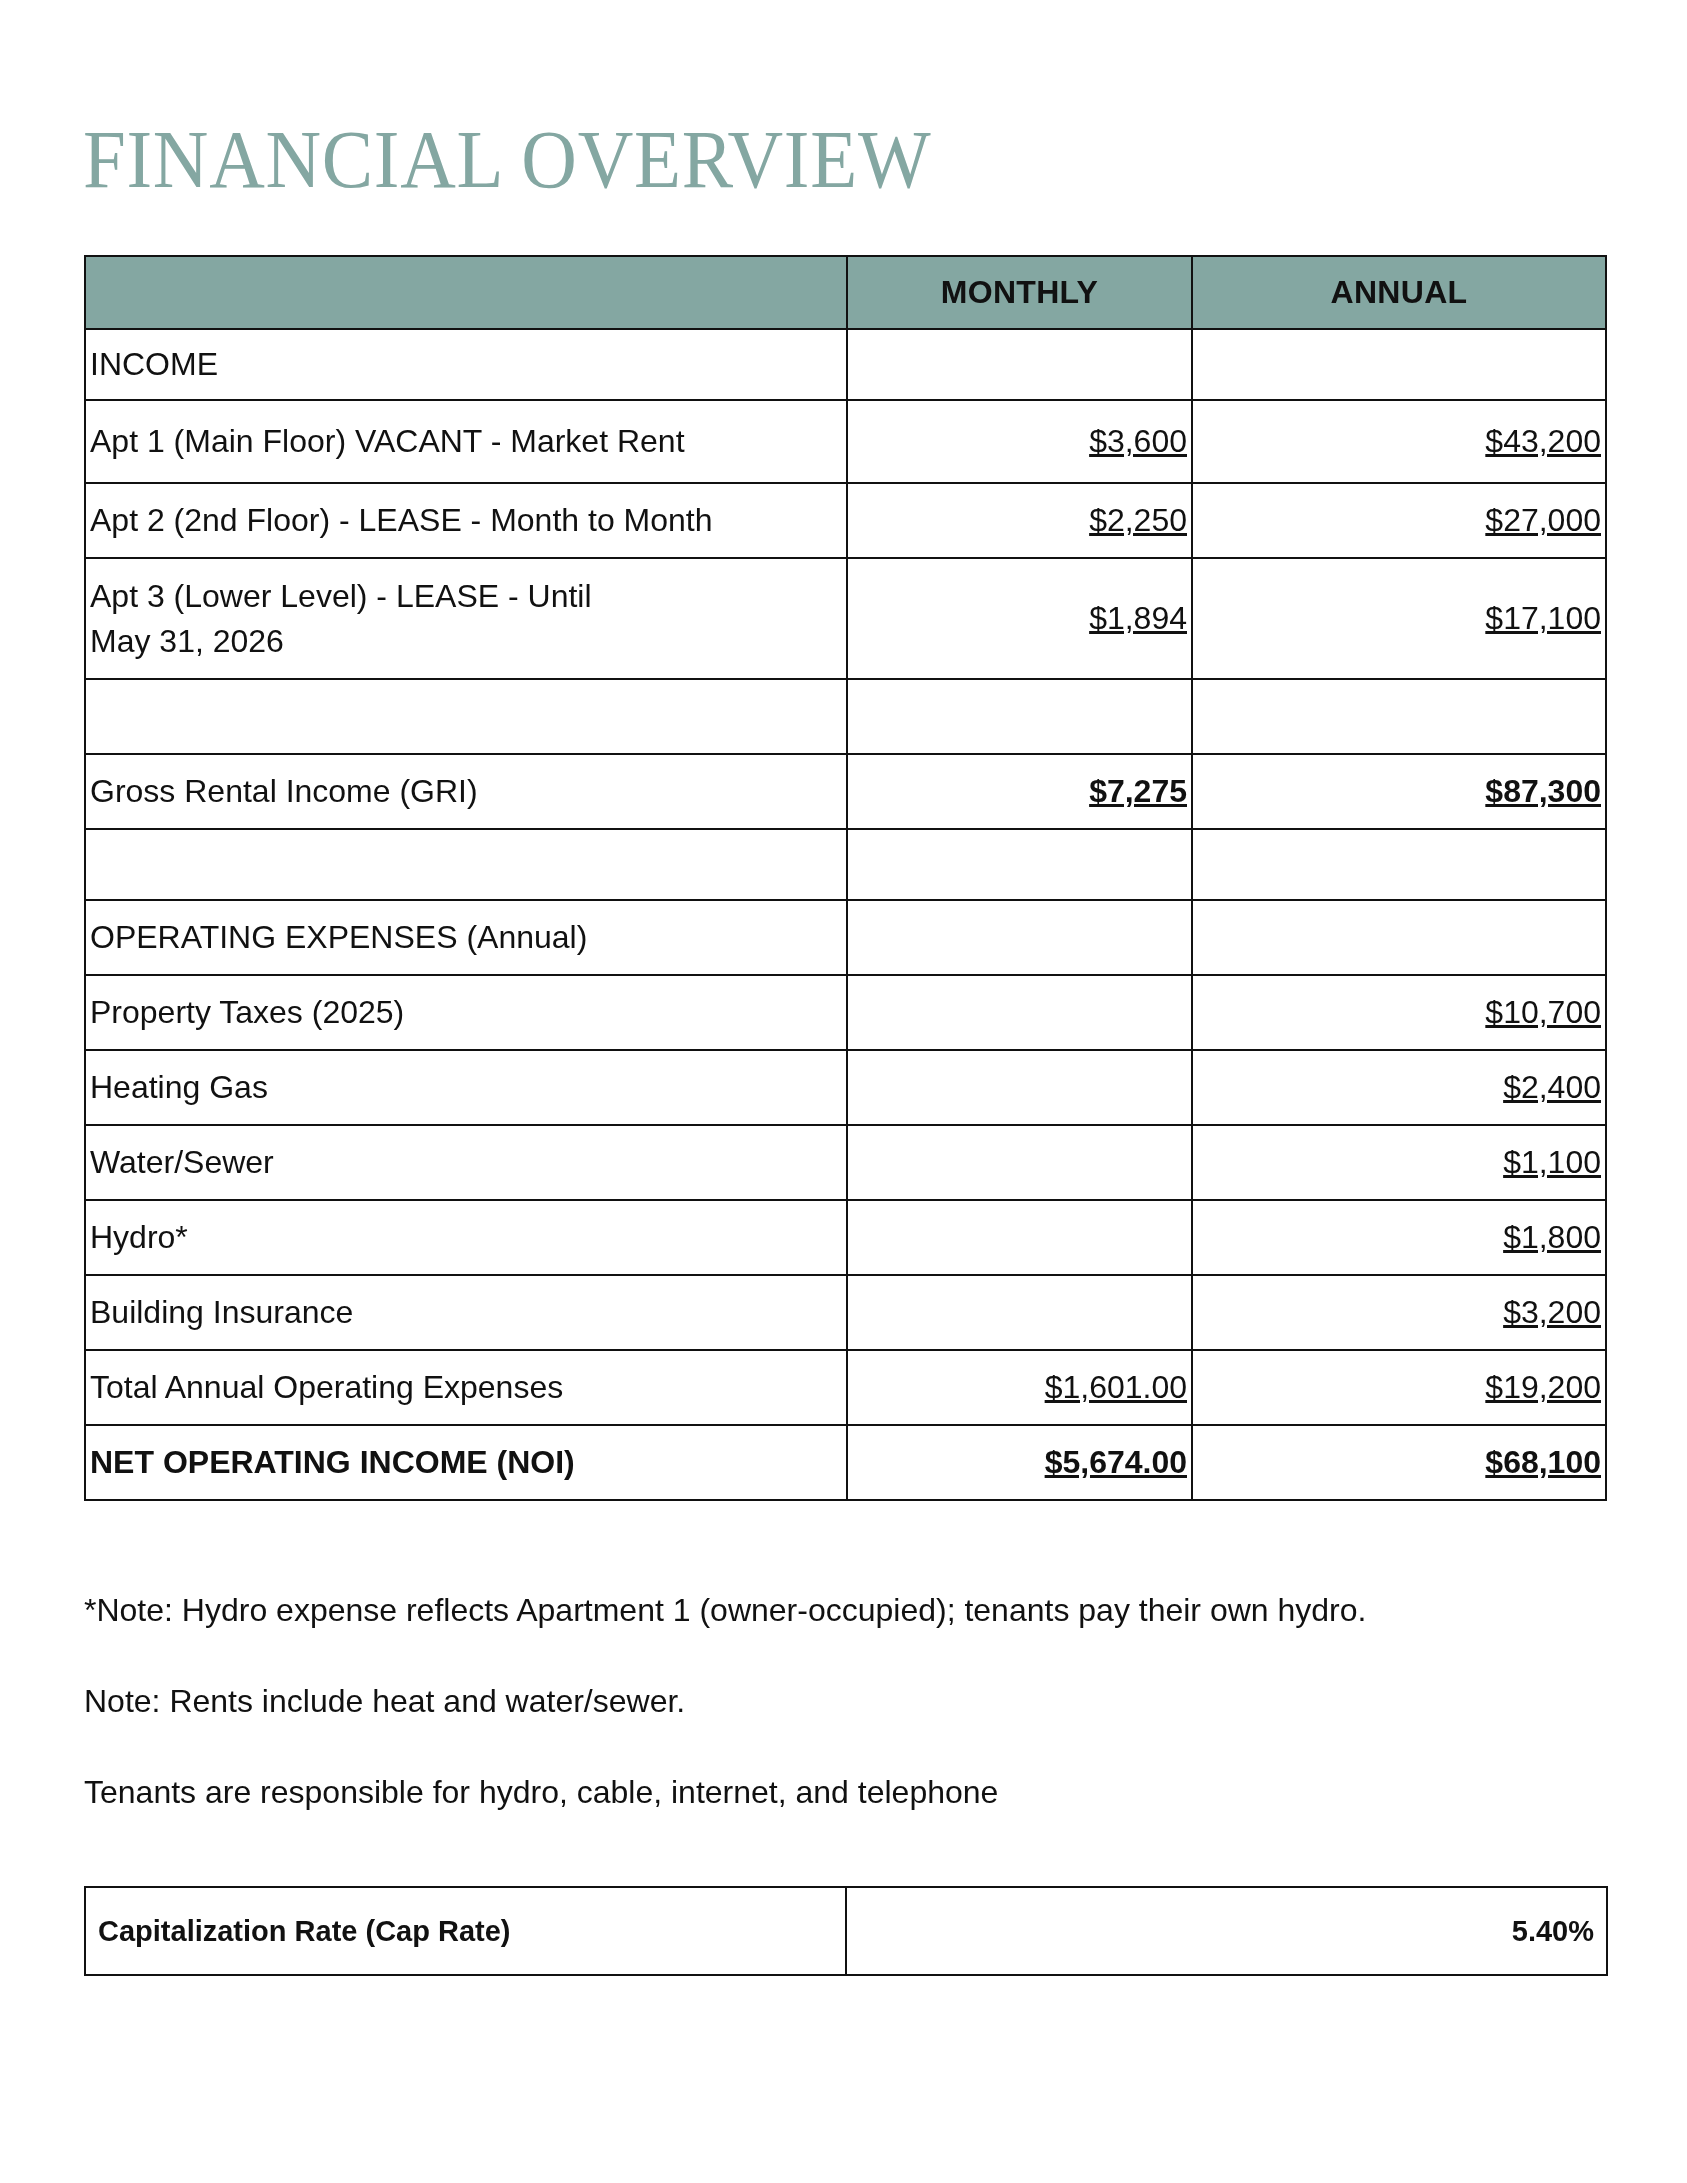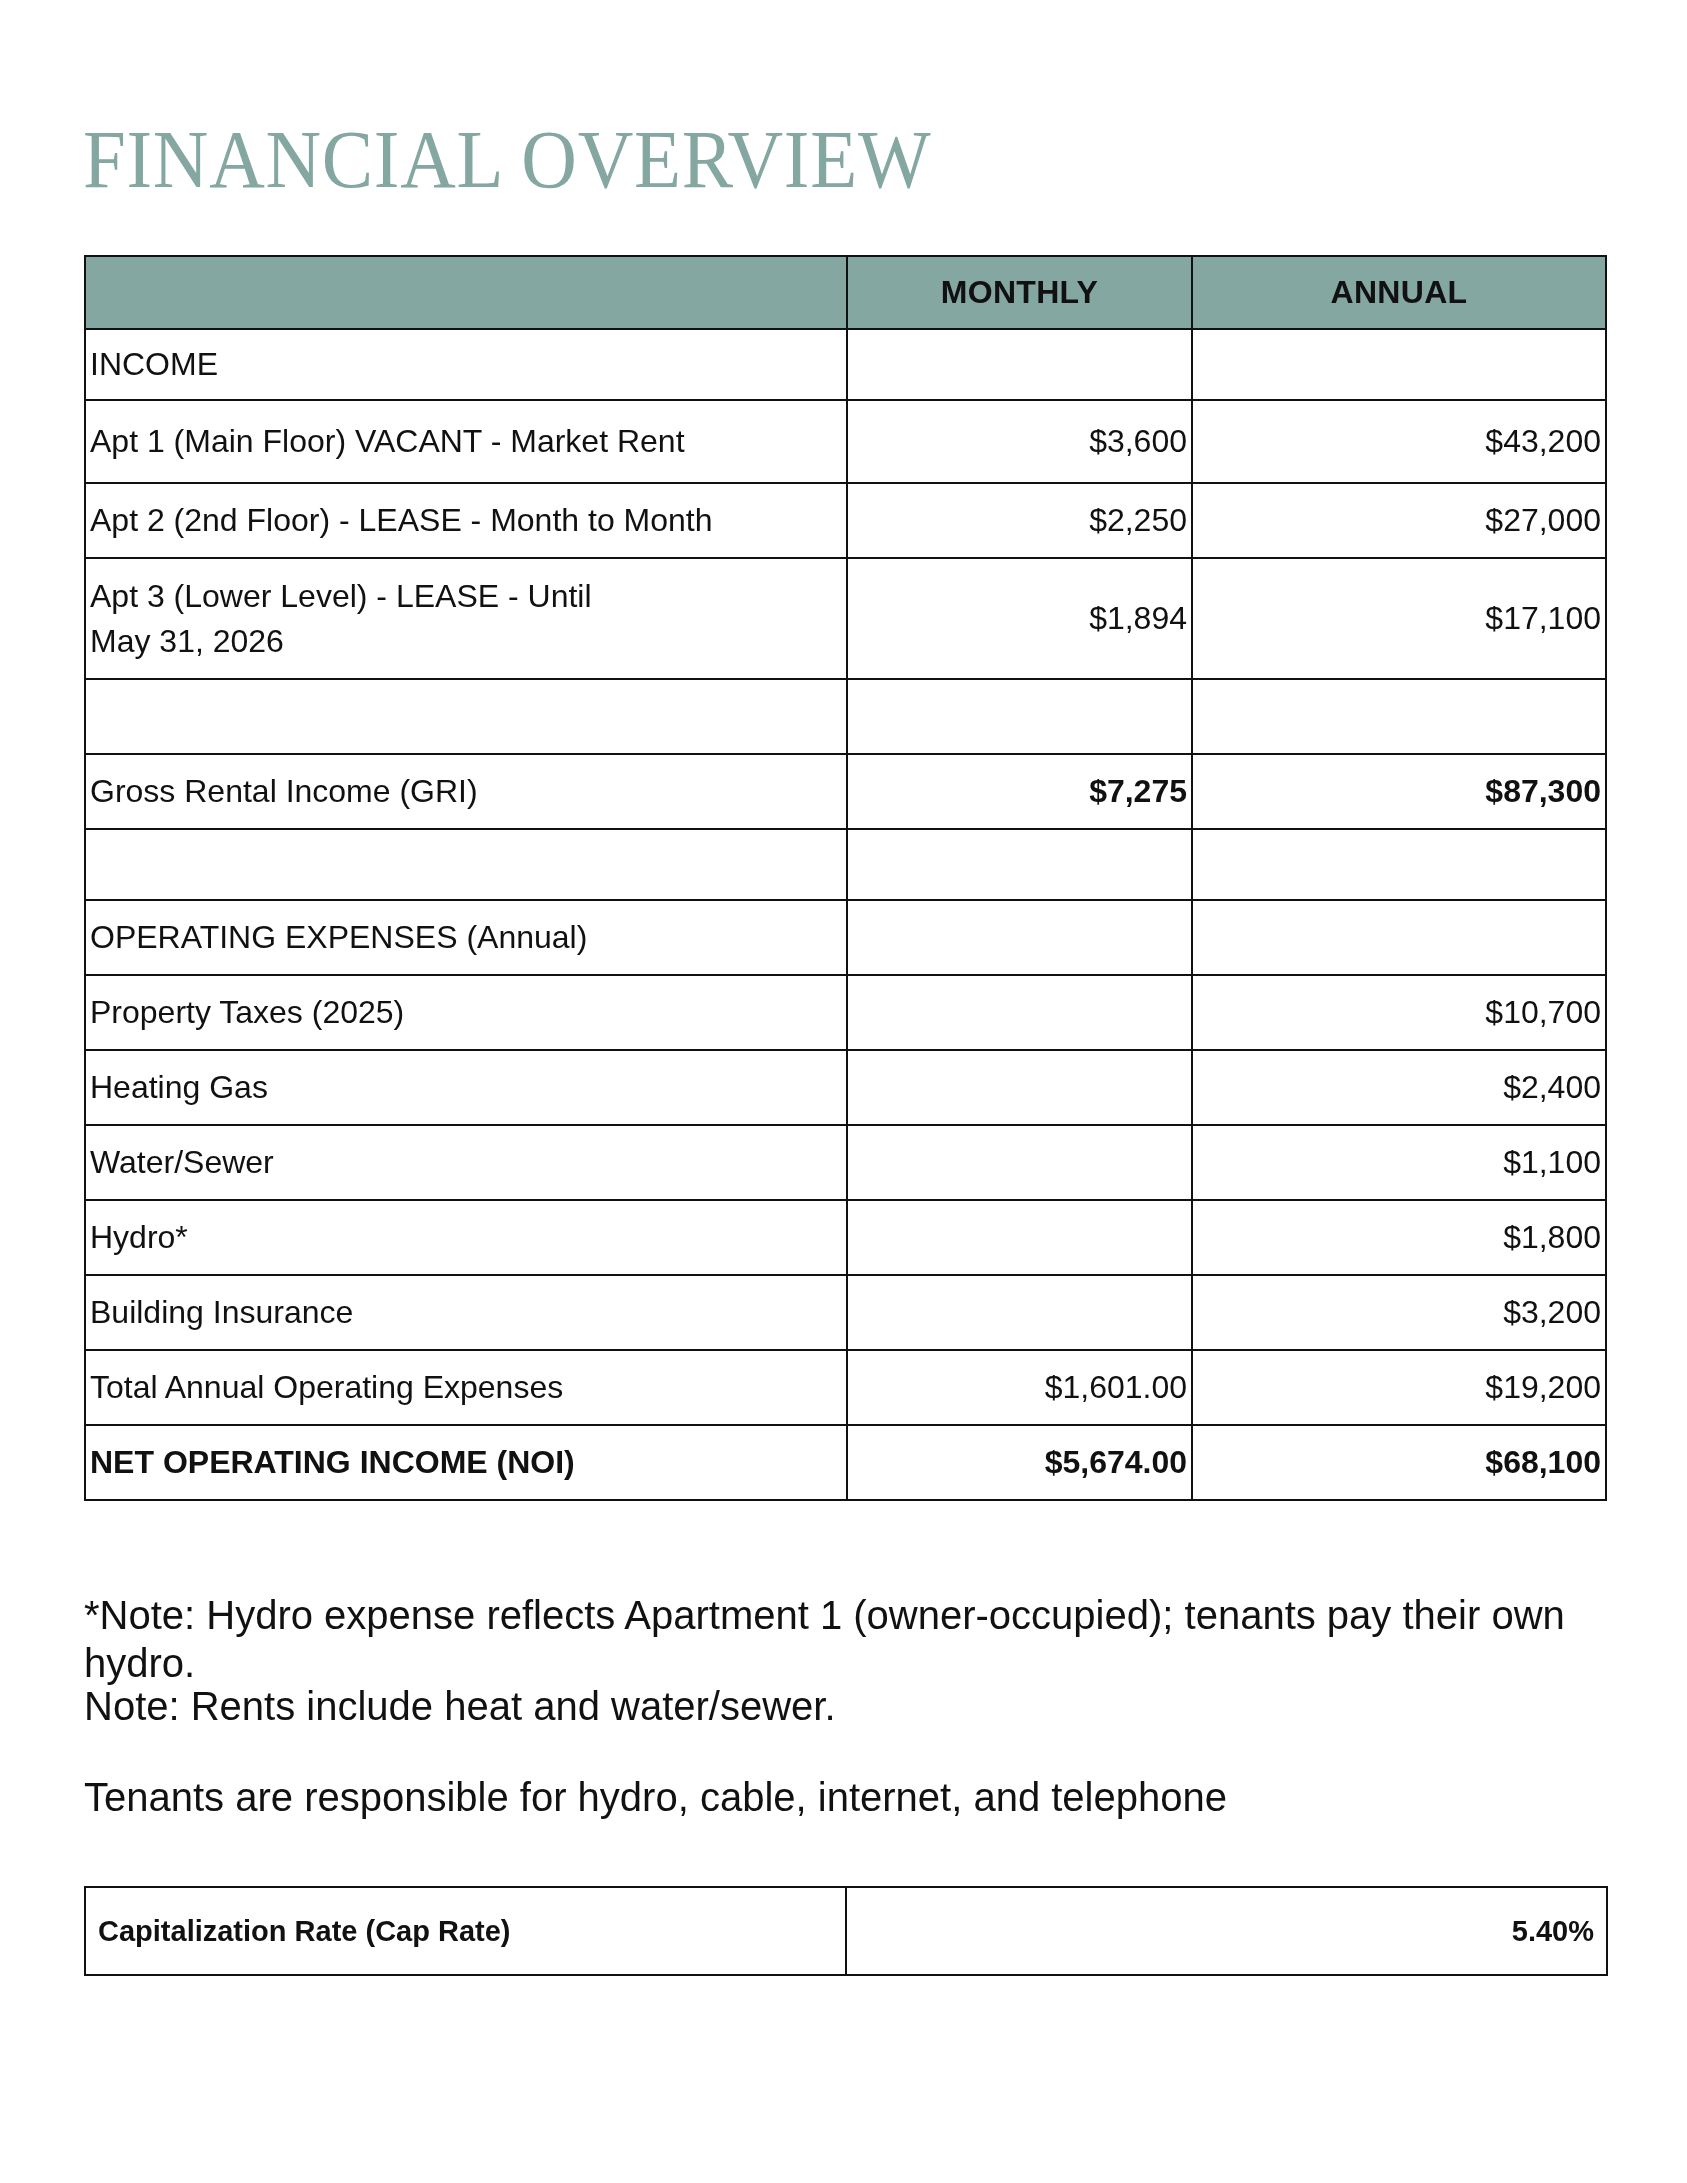--- a/index.html
+++ b/index.html
@@ -49,32 +49,32 @@
     table.fin col.c3 { width: 414px; }
     table.fin thead th {
       background: #84a7a2;
       height: 71px;
       font-weight: bold;
       font-size: 32px;
       text-align: center;
       letter-spacing: 0.3px;
     }
     table.fin td.label { text-align: left; }
-    table.fin td.num { text-align: right; }
+    table.fin td.num { text-align: right; text-decoration: underline; }
     table.fin tr.bold td { font-weight: bold; }
     tr.h118 td { height: 73px; }
     tr.h130 td { height: 81px; }
     tr.h190 td { height: 119px; line-height: 45px; }
     tr.h113 td { height: 69px; }
 
     .notes {
       position: absolute;
       left: 84px;
       width: 1522px;
-      font-size: 40px;
+      font-size: 32px;
       line-height: 1.2;
       margin: 0;
     }
     .note1 { top: 1591px; }
     .note2 { top: 1682px; }
     .note3 { top: 1773px; }
 
     table.cap {
       position: absolute;
       left: 84px;

